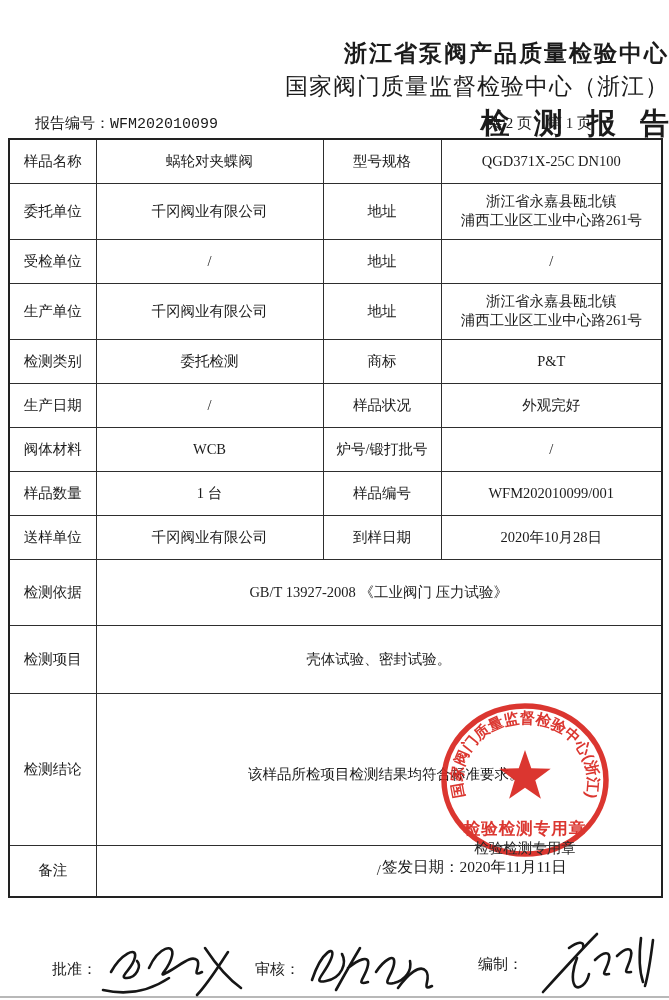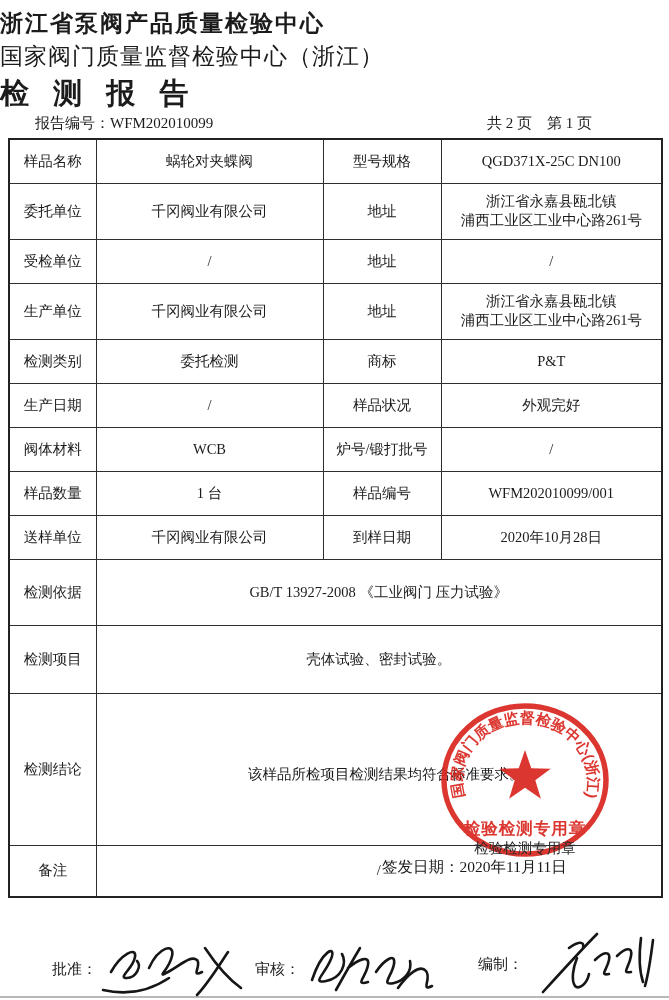--- a/index.html
+++ b/index.html
@@ -1,25 +1,25 @@
 <!DOCTYPE html>
 <html><head>
 <meta charset="utf-8">
 <style>
   html,body { margin:0; padding:0; background:#e8e8e8; }
   .page {
     position:relative; width:669px; height:1000px; margin:0 auto;
     background:#ffffff; overflow:hidden;
     font-family:"Liberation Serif", serif; color:#1b1b1b;
   }
-  .t-center { text-align:left; }
+  .t-center { text-align:right;margin-top:30px; }
   .title1 { position:absolute; left:0; top:8px;  width:669px; font-family:"Liberation Sans",sans-serif; font-weight:bold; font-size:23px; letter-spacing:2px; }
   .title2 { position:absolute; left:0; top:41px; width:669px; font-family:"Liberation Sans",sans-serif; font-weight:normal; font-size:23px; letter-spacing:1px; }
   .title3 { position:absolute; left:0; top:74px; width:669px; font-family:"Liberation Sans",sans-serif; font-weight:bold; font-size:29px; white-space:pre; }
-  .meta-left  { position:absolute; left:35px;  top:114px; font-size:15px; white-space:pre; }
+  .meta-left  { position:absolute; left:35px;  top:114px; font-size:15px; white-space:pre;font-family:Liberation Mono, monospace; }
   .meta-right { position:absolute; left:487px; top:114px; font-size:15px; white-space:pre; }
 
   table.report {
     position:absolute; left:8px; top:138px; width:653px;
     border-collapse:collapse; table-layout:fixed;
     border:2px solid #222;
   }
   table.report td {
     border:1px solid #2e2e2e;
     font-size:14.5px; text-align:center; vertical-align:middle;

